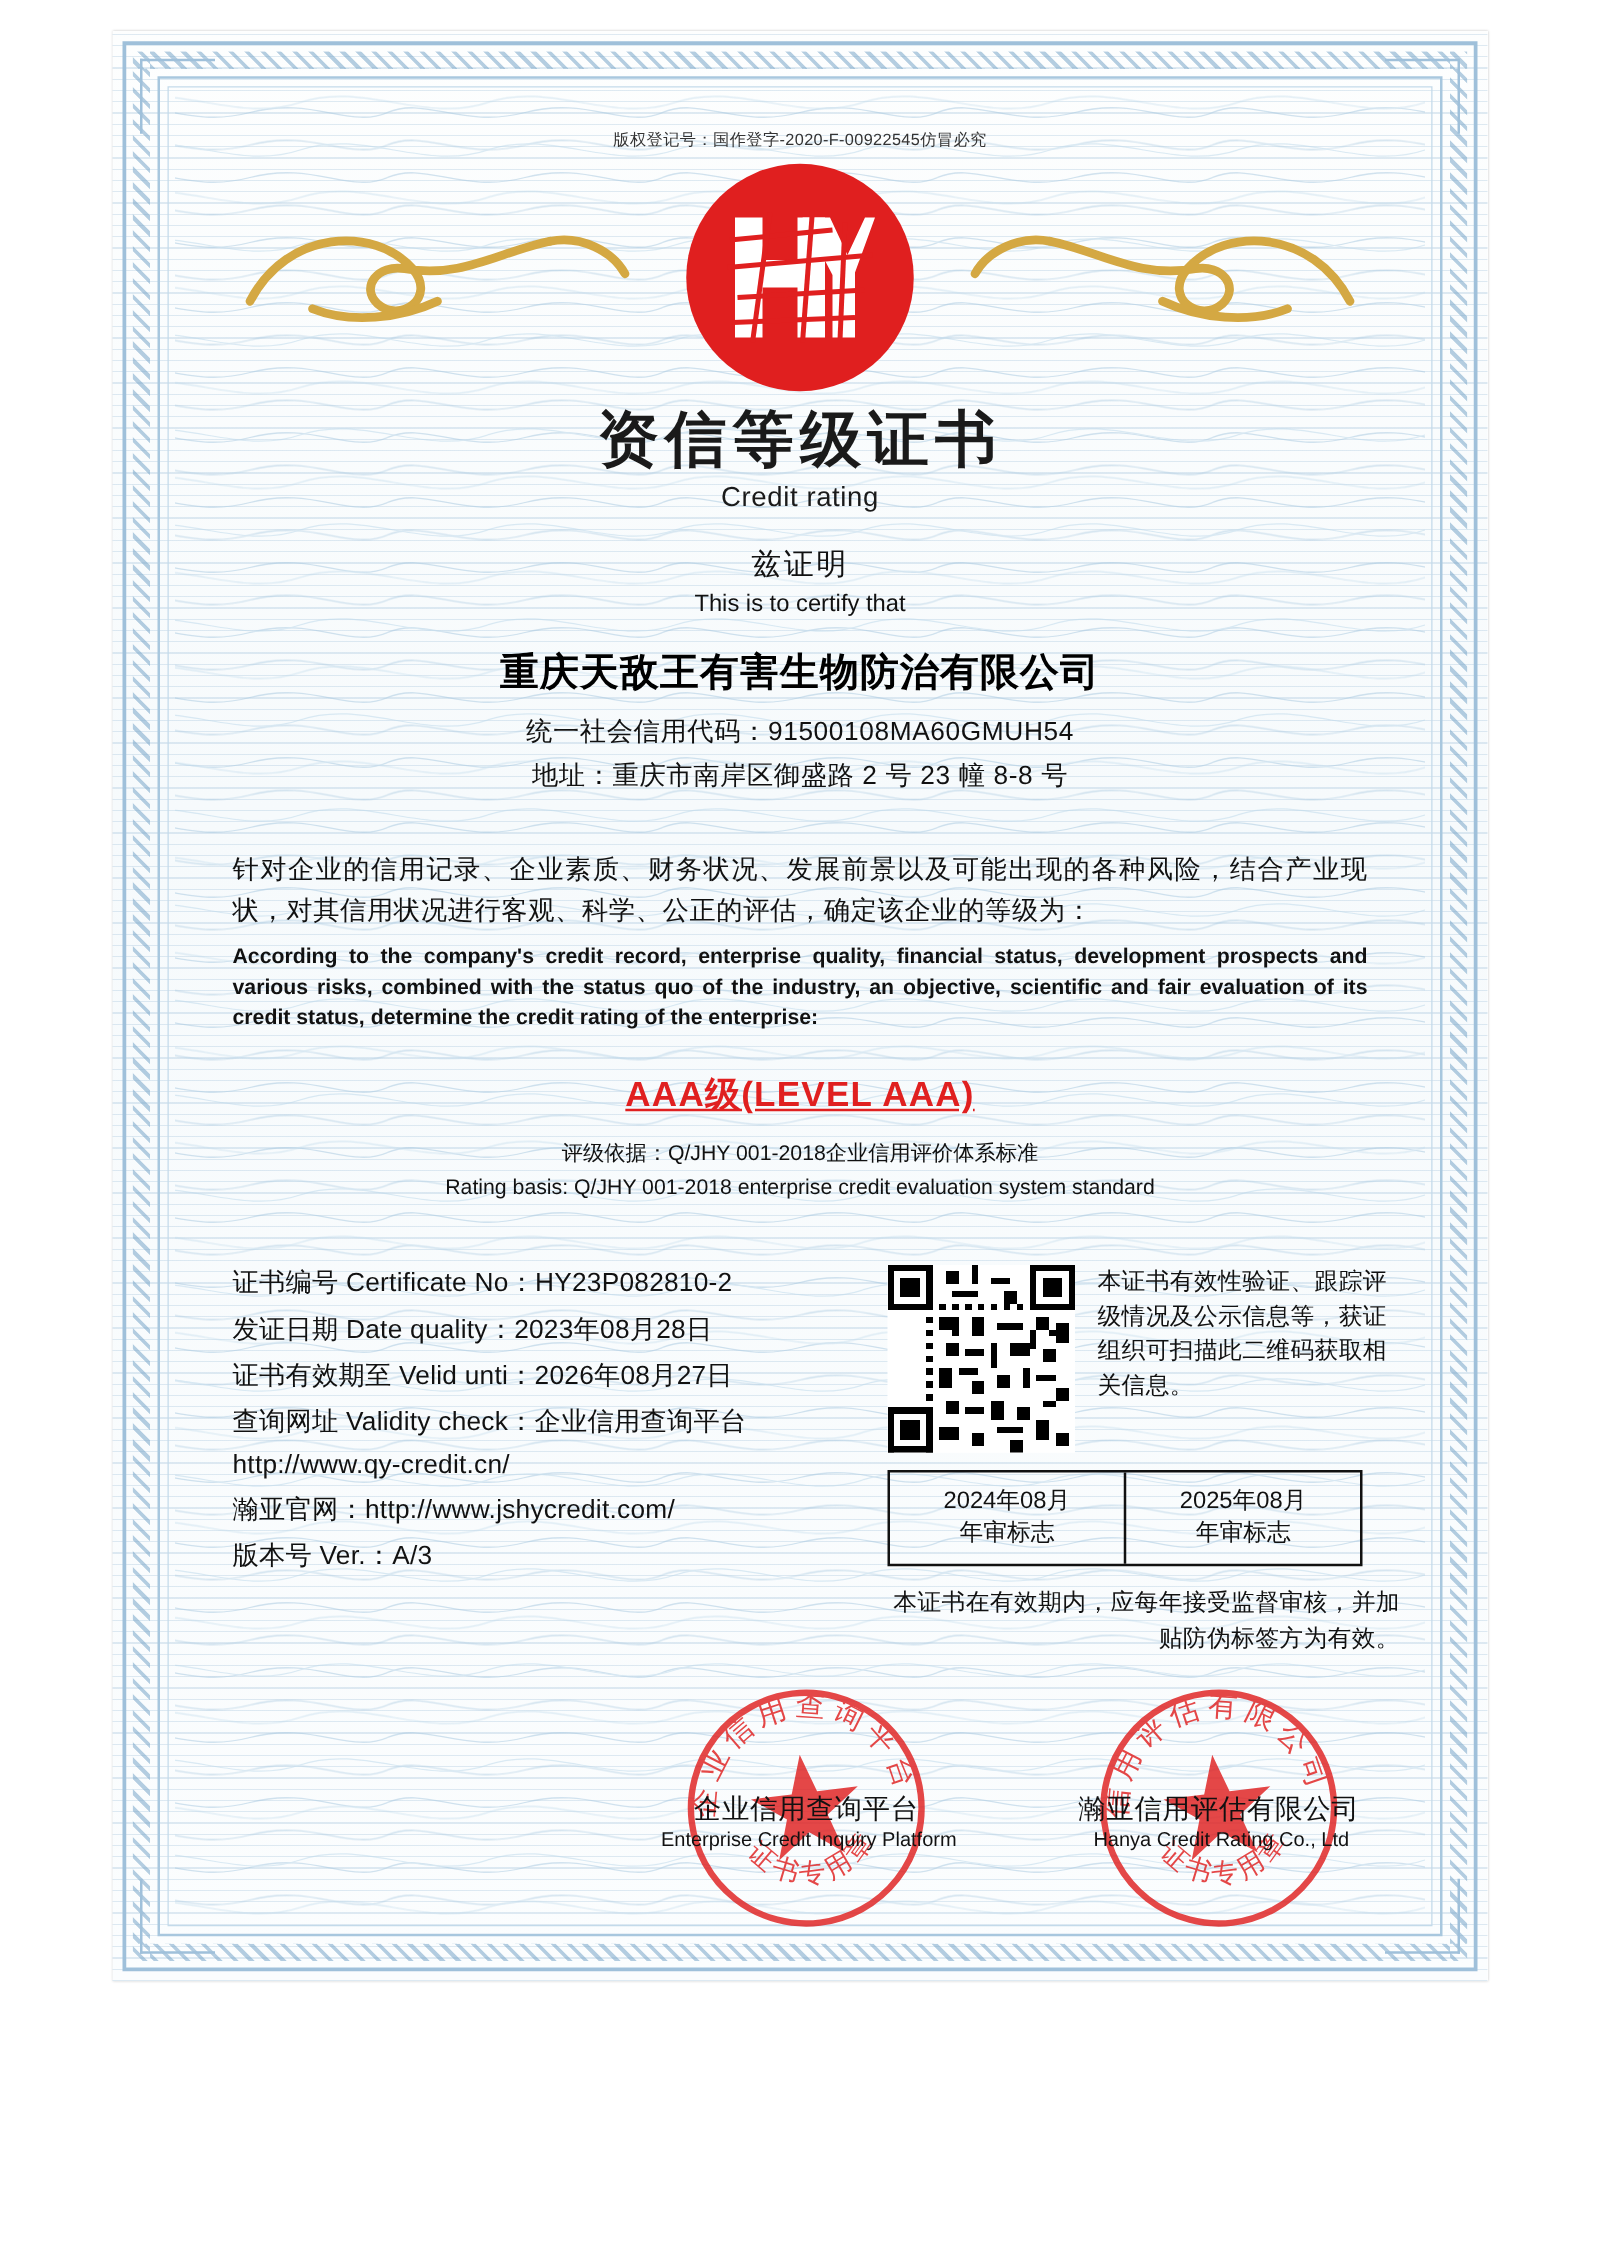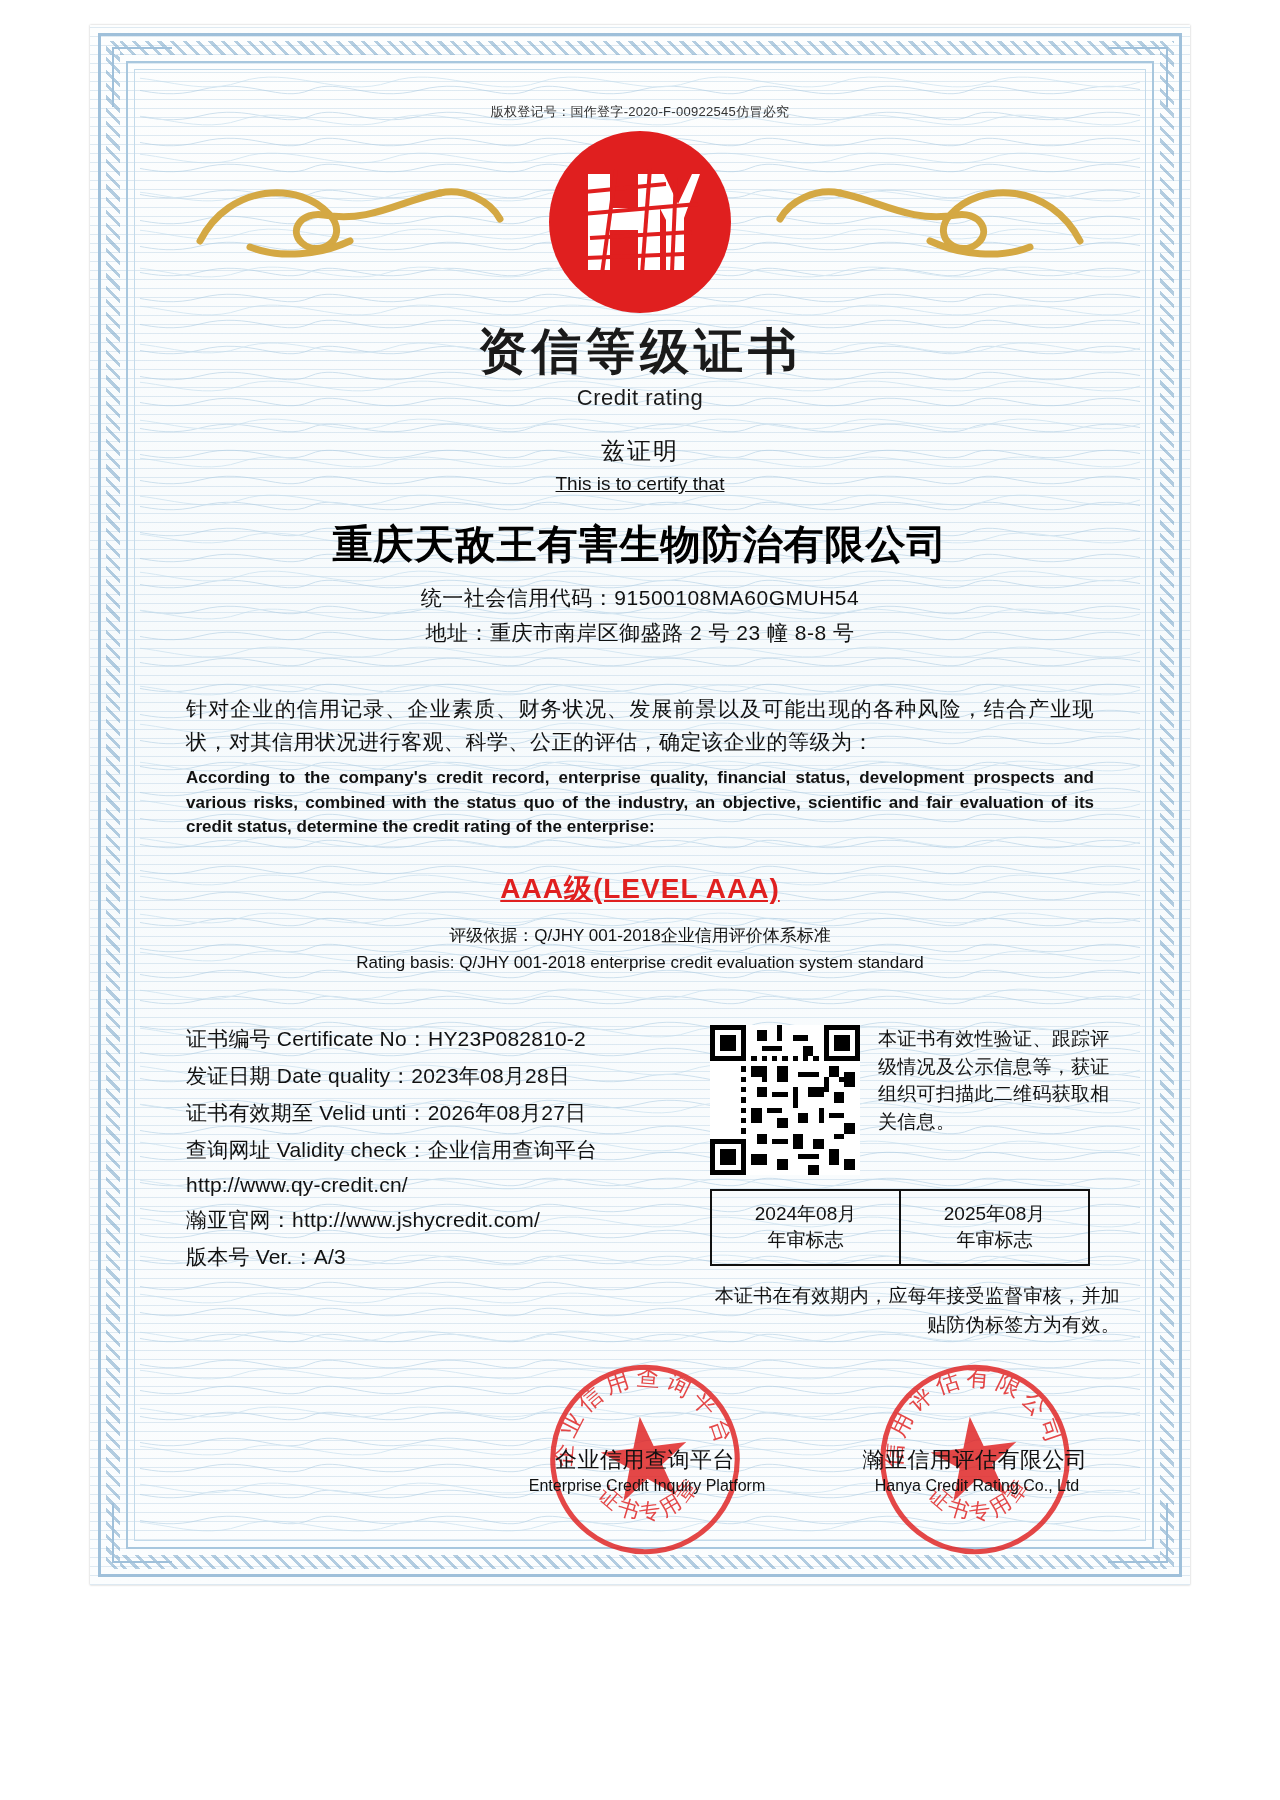--- a/index.html
+++ b/index.html
@@ -152,25 +152,24 @@
     font-size: 24px;
     color: #111;
     margin-top: 24px;
     letter-spacing: 2px;
   }
   .certify-en {
     text-align: center;
     font-size: 19px;
     color: #111;
     margin-top: 6px;
-    text-decoration: underline;
   }
   .company-name {
     text-align: center;
-    font-size: 40px;
+    font-size: 31px;
     font-weight: bold;
     color: #000;
     margin-top: 22px;
     letter-spacing: 1px;
   }
   .company-meta {
     text-align: center;
     font-size: 21px;
     color: #111;
     margin-top: 12px;

